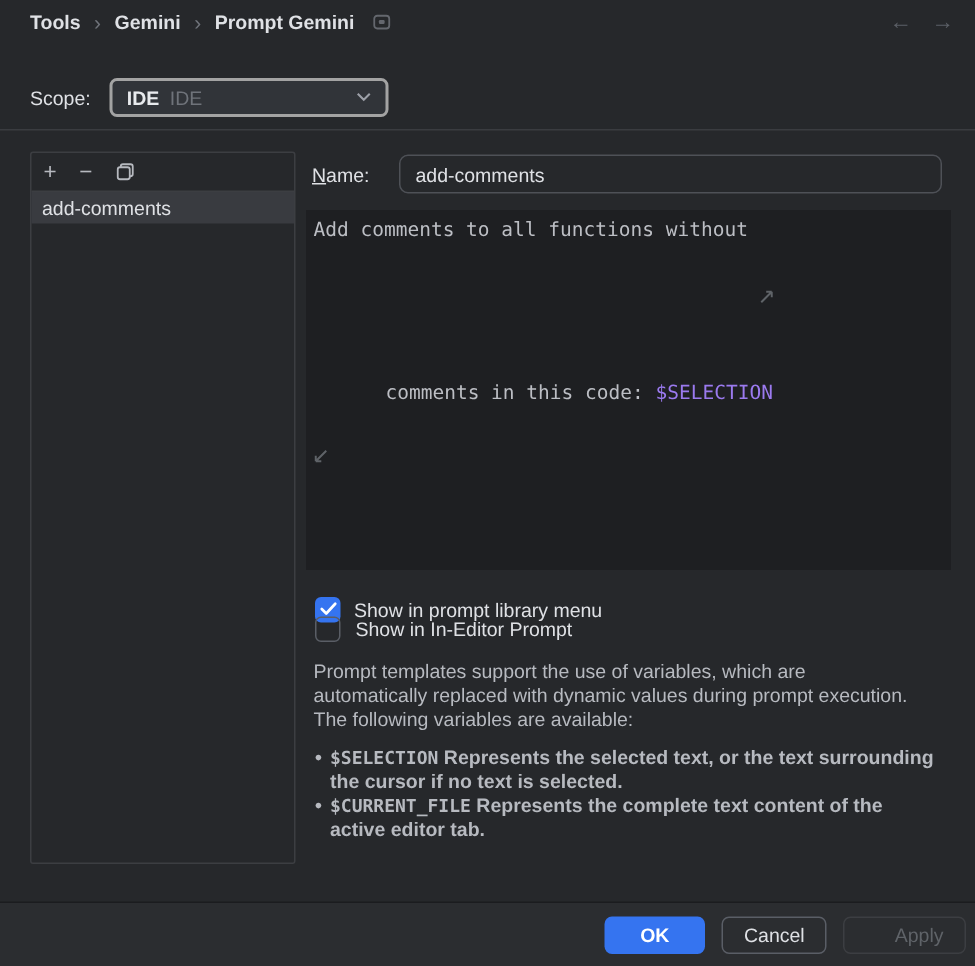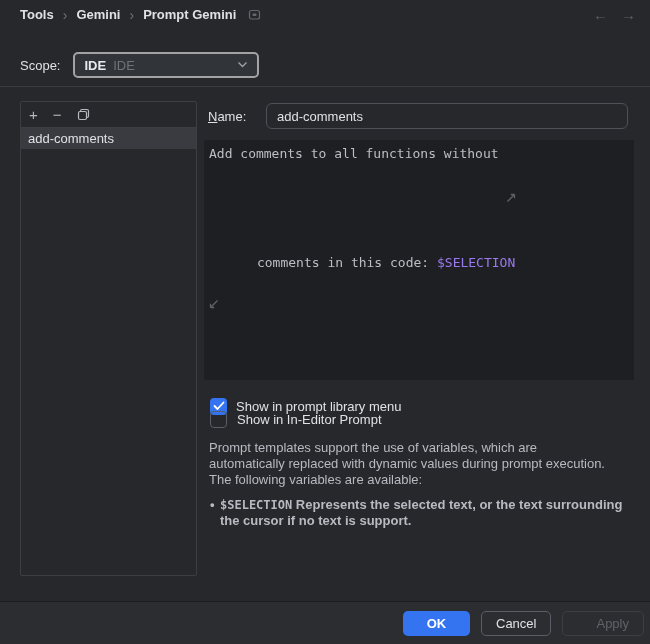--- a/index.html
+++ b/index.html
@@ -225,21 +225,25 @@
   <span class="cb-label">Show in In-Editor Prompt</span>
 </div>
 
 <div class="description">
   <div>Prompt templates support the use of variables, which are</div>
   <div>automatically replaced with dynamic values during prompt execution.</div>
   <div>The following variables are available:</div>
   <div class="bullets">
     <div class="bullet">
       <span class="mono">$SELECTION</span><span> Represents the selected text, or the text surrounding</span>
-      <div>the cursor if no text is support.</div>
+      <div>the cursor if no text is selected.</div>
+    </div>
+    <div class="bullet">
+      <span class="mono">$CURRENT_FILE</span><span> Represents the complete text content of the</span>
+      <div>active editor tab.</div>
     </div>
   </div>
 </div>
 
 <div class="footer-sep"></div>
 <div class="footer">
   <button class="btn btn-ok">OK</button>
   <button class="btn btn-cancel">Cancel</button>
   <button class="btn btn-apply is-off">Apply</button>
 </div>

